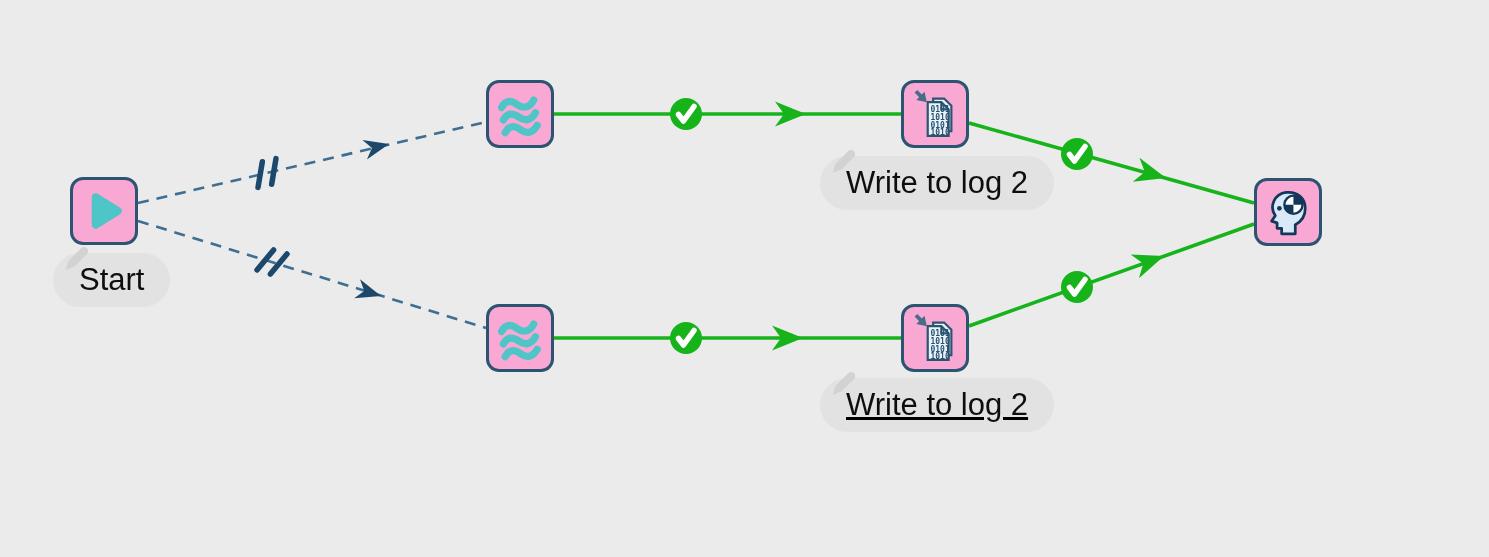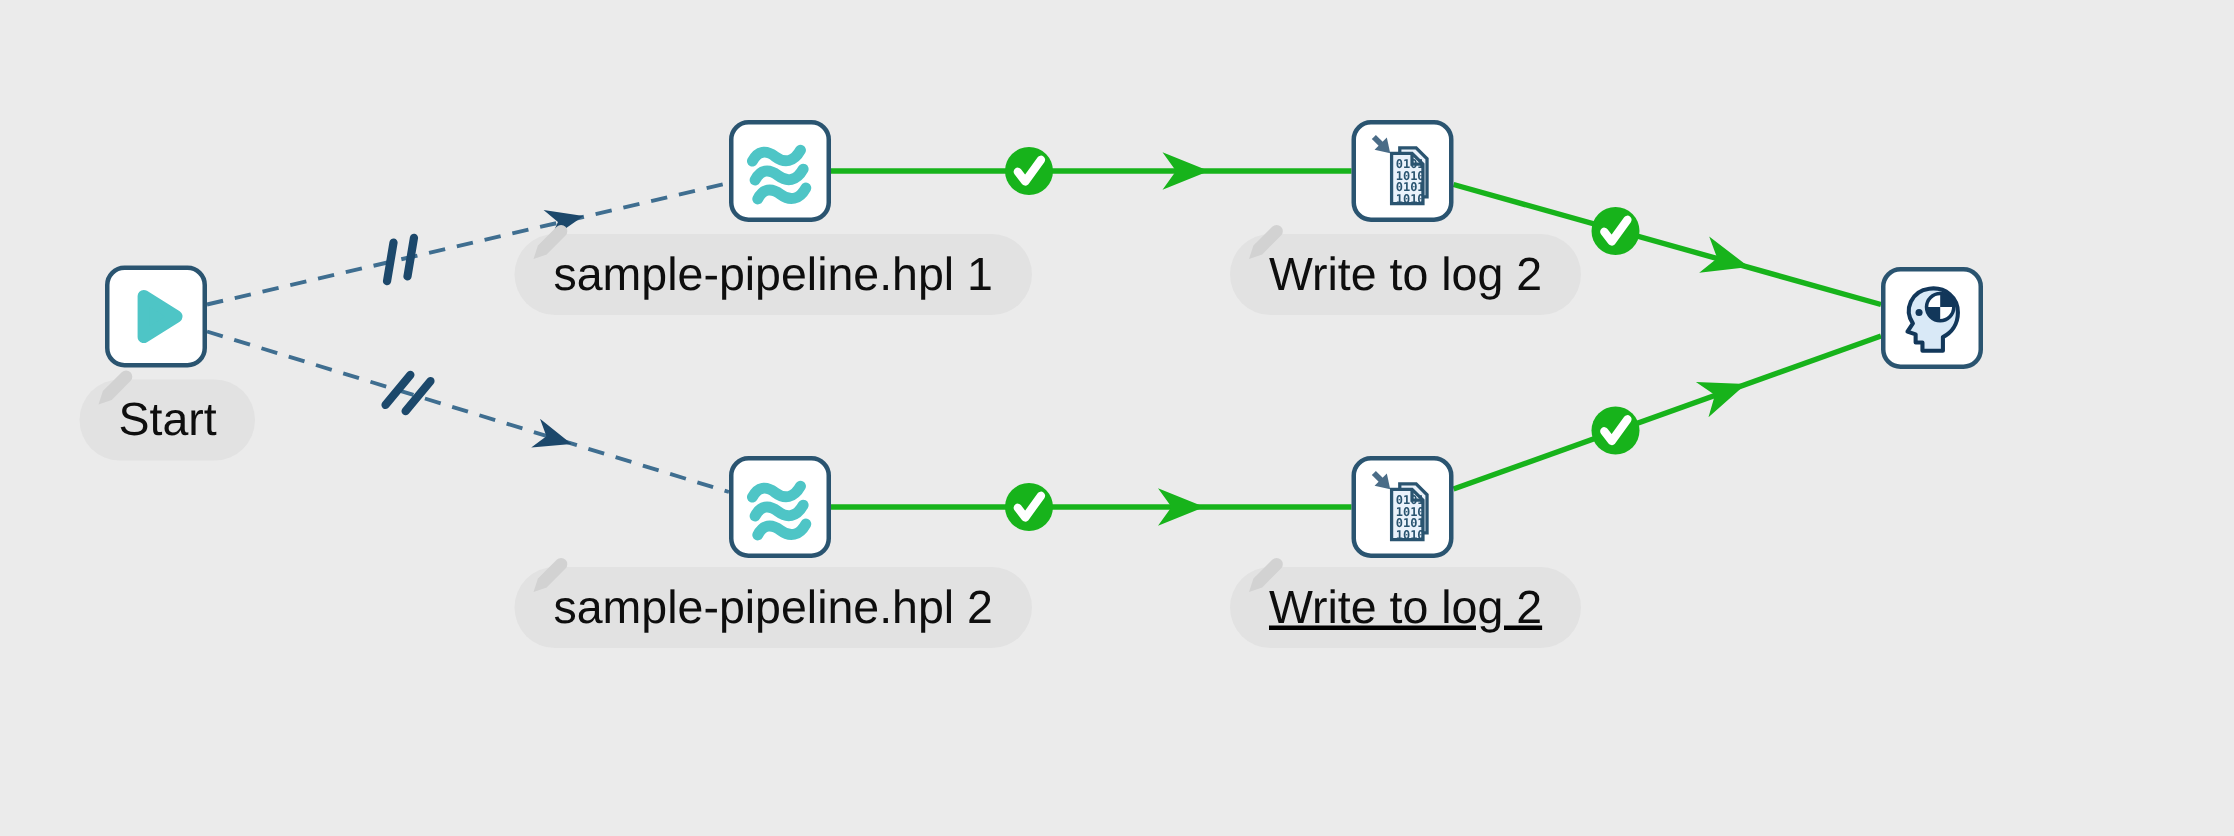--- a/index.html
+++ b/index.html
@@ -7,21 +7,21 @@
     width:1489px;height:557px;
     background:#ebebeb;
     font-family:"Liberation Sans","DejaVu Sans",sans-serif;
     overflow:hidden;
   }
   #canvas{position:relative;width:1489px;height:557px;}
   #wires{position:absolute;left:0;top:0;z-index:1;}
   .node{
     position:absolute;z-index:2;
     width:68px;height:68px;box-sizing:border-box;
-    background:#ffffff;
+    background:#f9a8d4;
     border:3px solid #2a5470;
     border-radius:13px;
     display:flex;align-items:center;justify-content:center;
   }
   .node svg{width:60px;height:60px;}
   .pill{
     position:absolute;z-index:2;
     height:54px;
     background:#e2e2e2;
     border-radius:27px;
@@ -113,26 +113,20 @@
 
   <div class="node" style="left:486px;top:80px;">
     <svg viewBox="0 0 66 66">
       <g transform="rotate(-8 33 33)" fill="none" stroke="#4ec5c6" stroke-width="8" stroke-linecap="round">
         <path d="M14 23 c5 -7 11 -7 17 -1 c6 6 13 6 19 -2"></path>
         <path d="M14 37 c5 -7 11 -7 17 -1 c6 6 13 6 19 -2"></path>
         <path d="M14 51 c5 -7 11 -7 17 -1 c6 6 13 6 19 -2"></path>
       </g>
     </svg>
   </div>
-  <div class="pill" style="left:343px;top:156px;">
-    <svg class="pencil" viewBox="0 0 24 24">
-      <path d="M5 21.5 L7.2 14.8 L16.6 5.4 A3.1 3.1 0 0 1 21 9.8 L11.6 19.2 Z" fill="#d2d2d2"></path>
-    </svg>
-    <span class="txt">sample-pipeline.hpl 1</span>
-  </div>
 
   <div class="node" style="left:901px;top:80px;">
     <svg viewBox="0 0 66 66">
       <path d="M31 16 h12 l8 8 v28 h-20 z" fill="#eaf2fb" stroke="#2a5470" stroke-width="2.4"></path>
       <path d="M25 20 h15 l8 8 v29 h-23 z" fill="#eaf2fb" stroke="#2a5470" stroke-width="2.4"></path>
       <path d="M40 20 v8 h8" fill="none" stroke="#2a5470" stroke-width="2.4"></path>
       <g font-family="'DejaVu Sans Mono',monospace" font-size="8.8" font-weight="bold" fill="#2a5470">
         <text x="28" y="31">0101</text>
         <text x="28" y="39.5">1010</text>
         <text x="28" y="48">0101</text>
@@ -150,26 +144,20 @@
   </div>
 
   <div class="node" style="left:486px;top:304px;">
     <svg viewBox="0 0 66 66">
       <g transform="rotate(-8 33 33)" fill="none" stroke="#4ec5c6" stroke-width="8" stroke-linecap="round">
         <path d="M14 23 c5 -7 11 -7 17 -1 c6 6 13 6 19 -2"></path>
         <path d="M14 37 c5 -7 11 -7 17 -1 c6 6 13 6 19 -2"></path>
         <path d="M14 51 c5 -7 11 -7 17 -1 c6 6 13 6 19 -2"></path>
       </g>
     </svg>
-  </div>
-  <div class="pill" style="left:343px;top:378px;">
-    <svg class="pencil" viewBox="0 0 24 24">
-      <path d="M5 21.5 L7.2 14.8 L16.6 5.4 A3.1 3.1 0 0 1 21 9.8 L11.6 19.2 Z" fill="#d2d2d2"></path>
-    </svg>
-    <span class="txt">sample-pipeline.hpl 2</span>
   </div>
 
   <div class="node" style="left:901px;top:304px;">
     <svg viewBox="0 0 66 66">
       <path d="M31 16 h12 l8 8 v28 h-20 z" fill="#eaf2fb" stroke="#2a5470" stroke-width="2.4"></path>
       <path d="M25 20 h15 l8 8 v29 h-23 z" fill="#eaf2fb" stroke="#2a5470" stroke-width="2.4"></path>
       <path d="M40 20 v8 h8" fill="none" stroke="#2a5470" stroke-width="2.4"></path>
       <g font-family="'DejaVu Sans Mono',monospace" font-size="8.8" font-weight="bold" fill="#2a5470">
         <text x="28" y="31">0101</text>
         <text x="28" y="39.5">1010</text>

